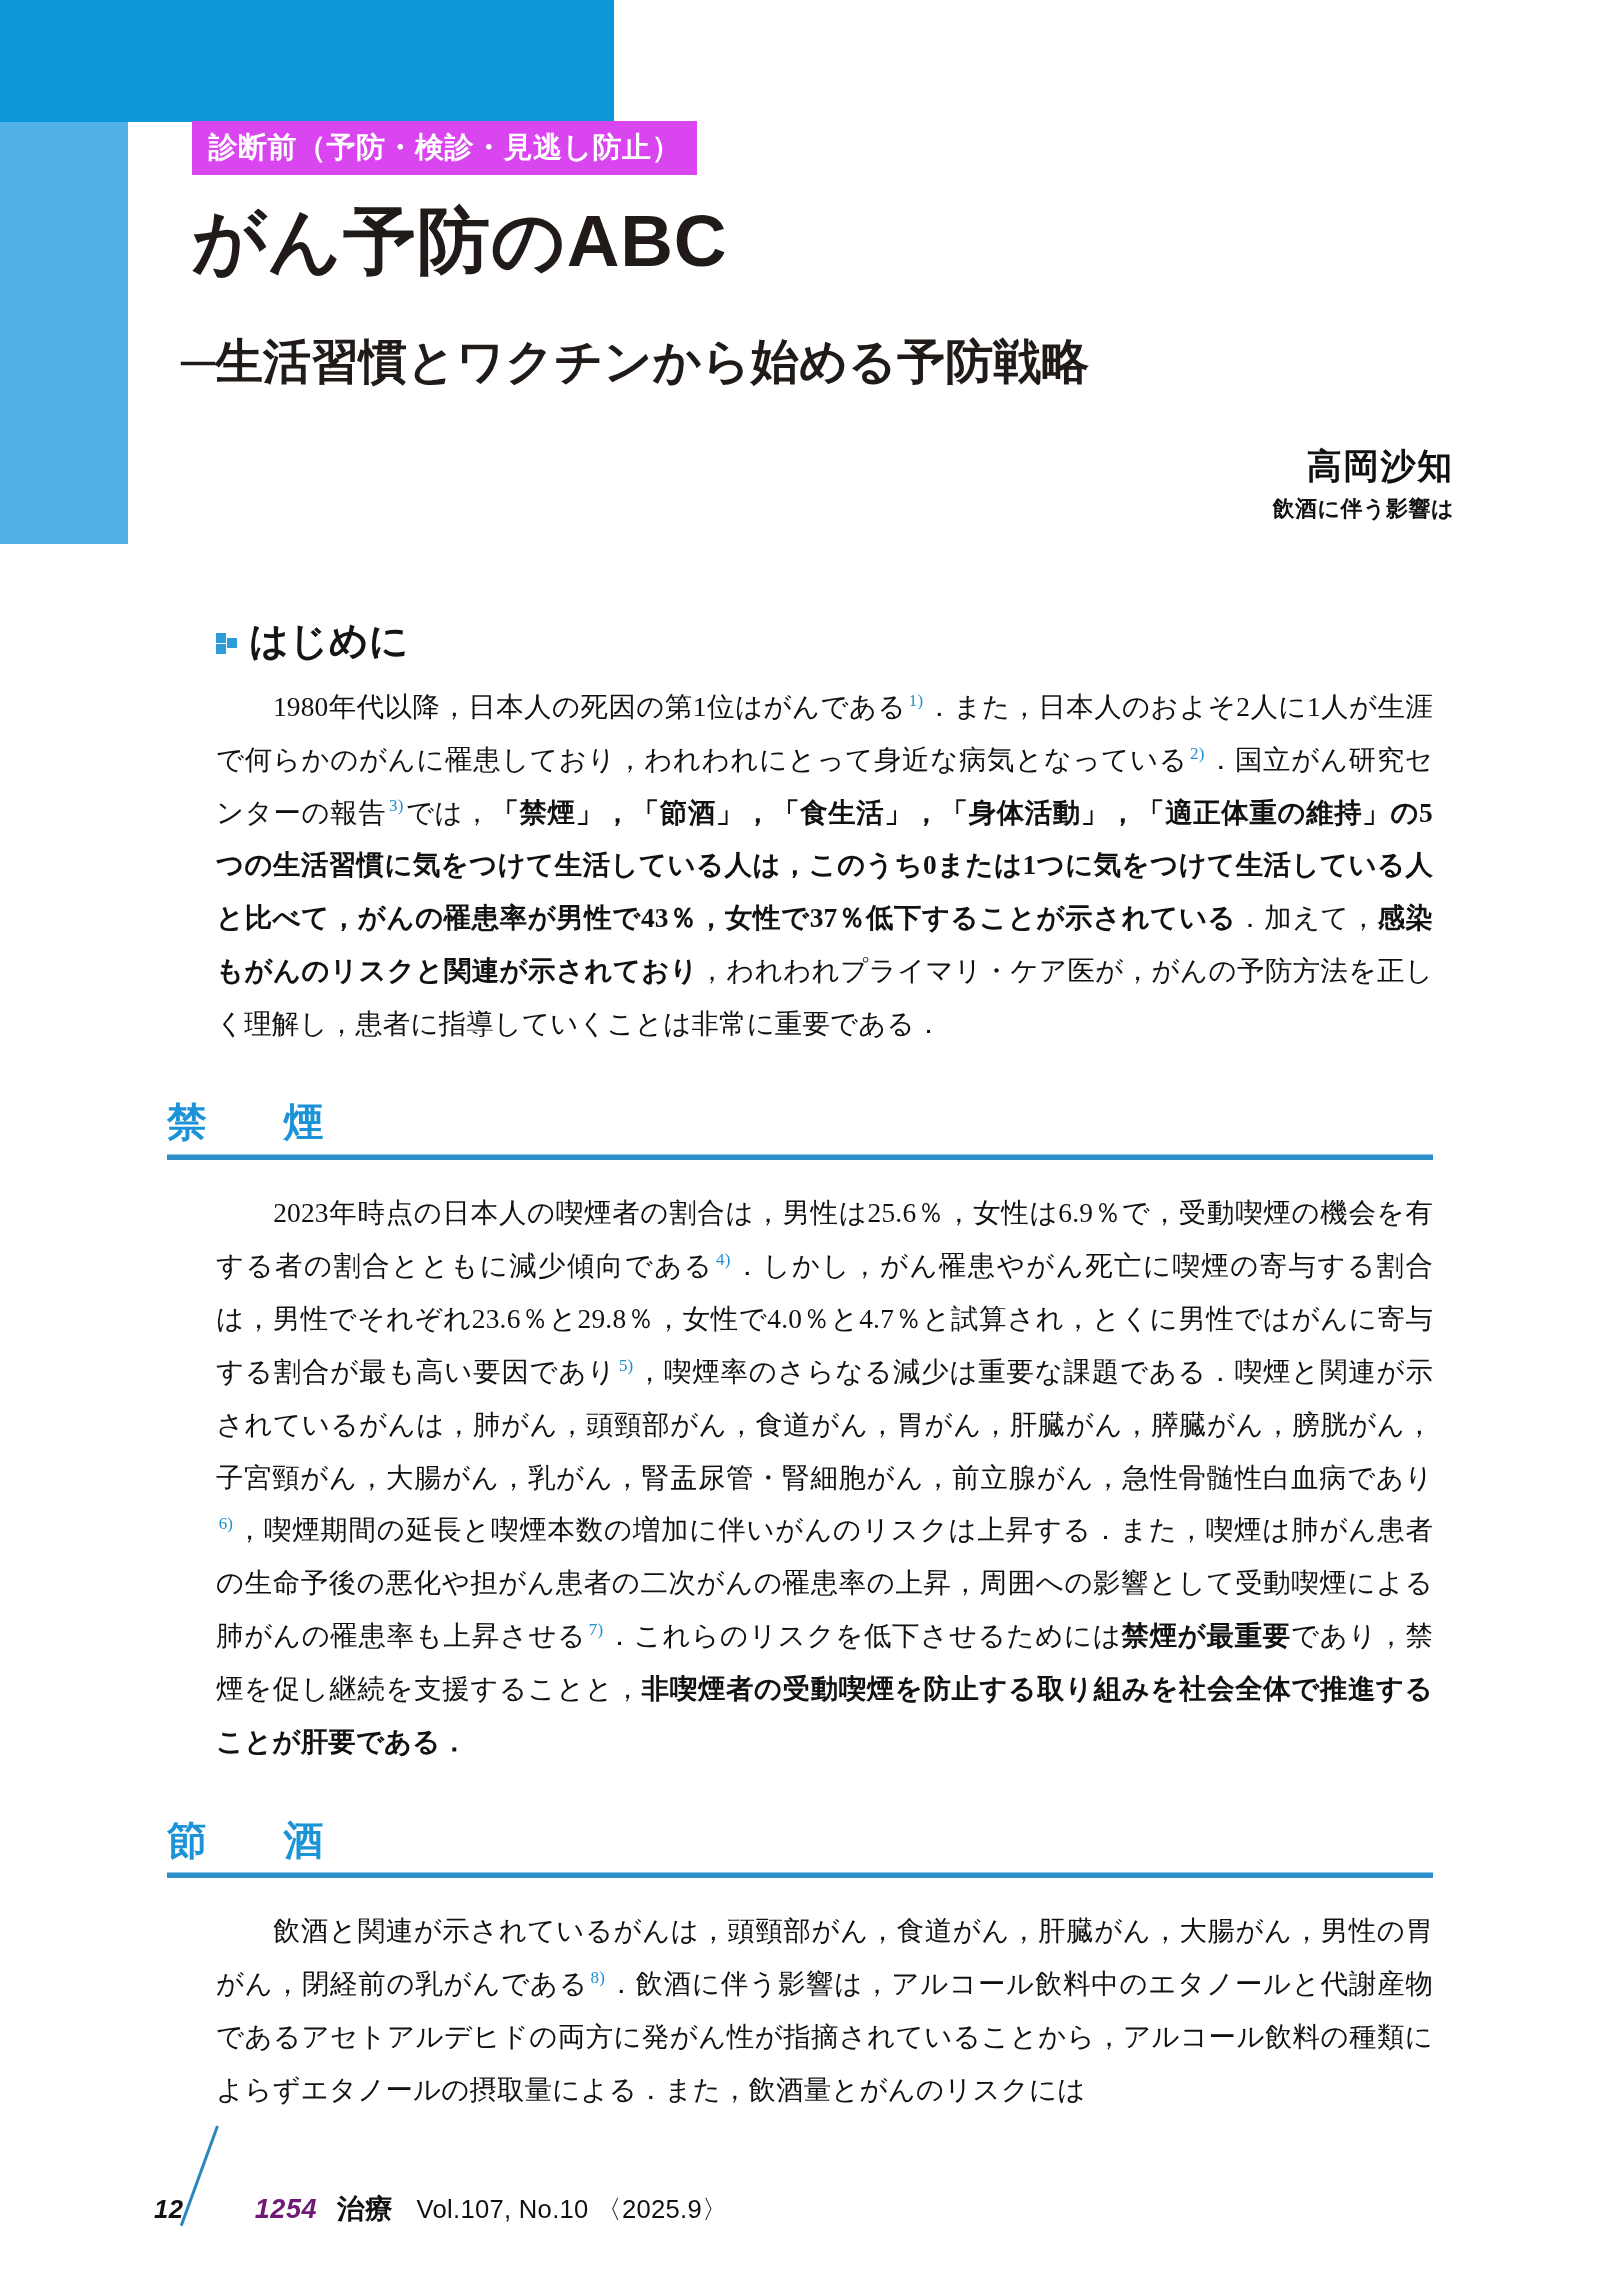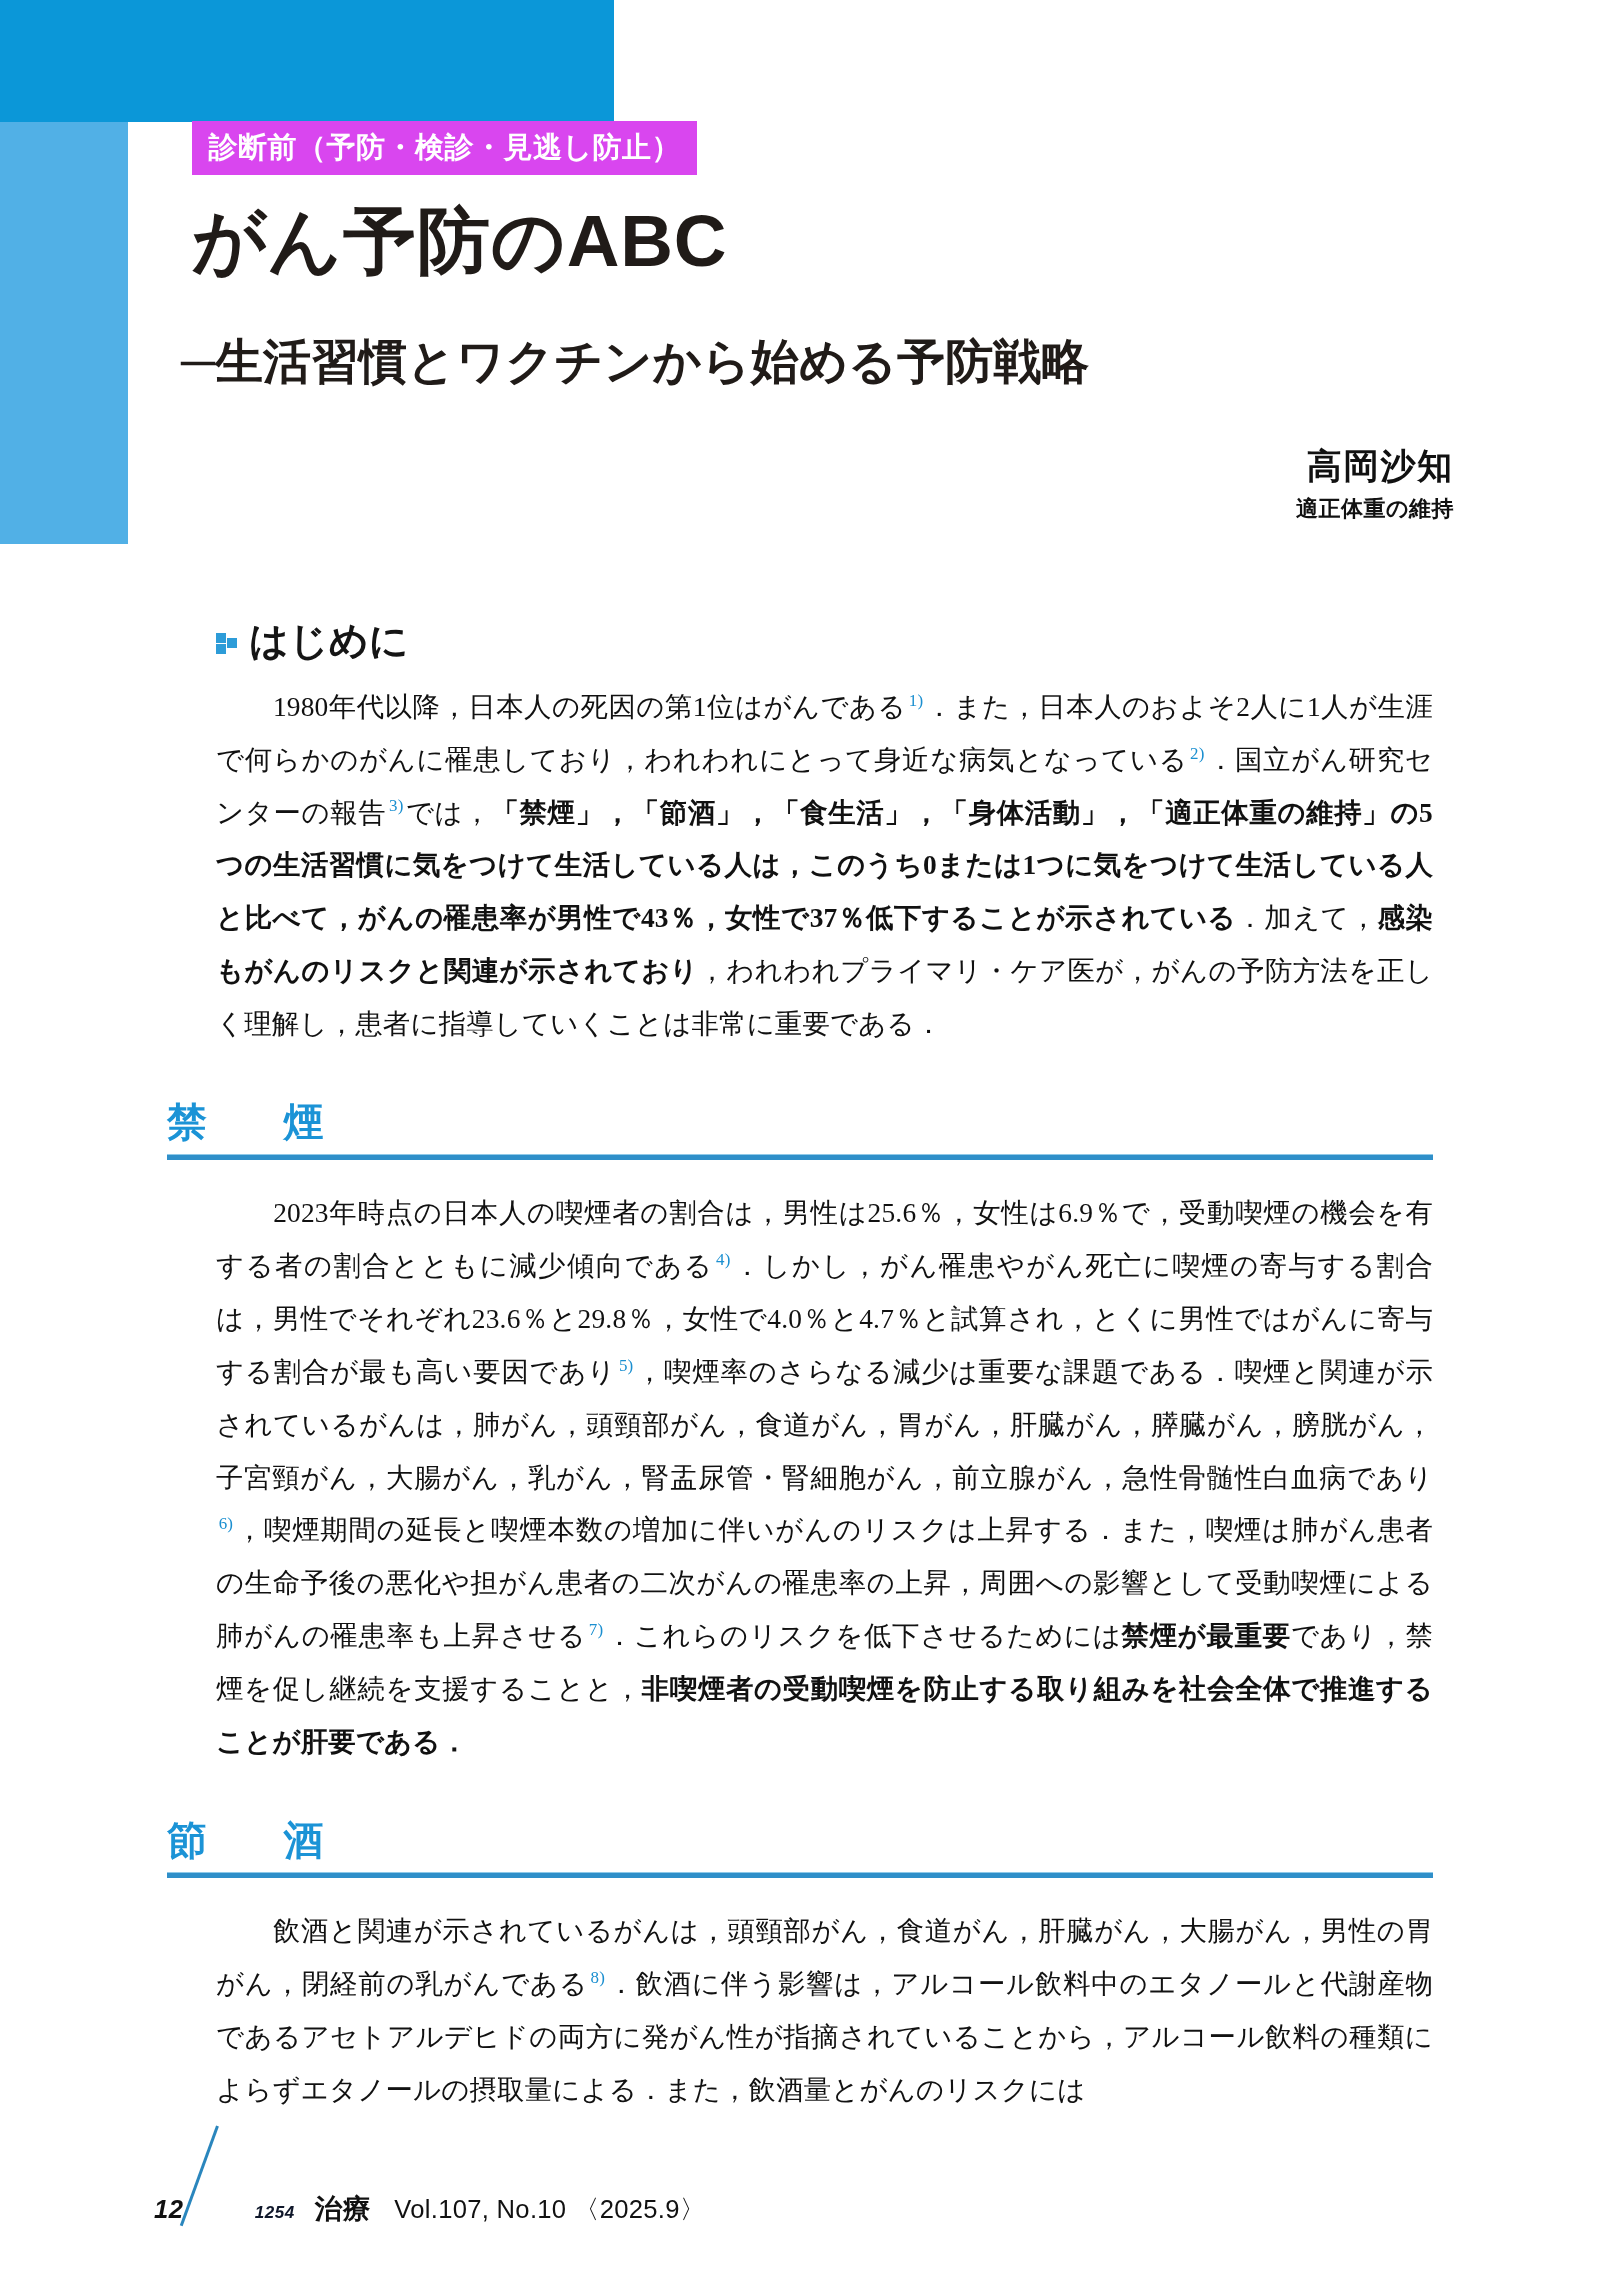--- a/index.html
+++ b/index.html
@@ -220,22 +220,22 @@
     top: -12.8px;
     width: 2.7px;
     height: 106px;
     background: #2a86bd;
     transform: rotate(20deg);
     transform-origin: top center;
   }
   .footer-folio {
     font-style: italic;
     font-weight: bold;
-    font-size: 17px;
-    color: #0f172a;
+    font-size: 27px;
+    color: #701a75;
     letter-spacing: 0.5px;
     margin-right: 20px;
   }
   .footer-journal {
     font-weight: bold;
     font-size: 27.4px;
     color: #111111;
     letter-spacing: 0.9px;
     margin-right: 23px;
   }
@@ -253,21 +253,21 @@
   <div class="blue-block-top"></div>
   <div class="blue-block-left"></div>
 
   <div class="category-tag">診断前（予防・検診・見逃し防止）</div>
 
   <div class="main-title">がん予防のABC</div>
   <div class="sub-title">─生活習慣とワクチンから始める予防戦略</div>
 
   <div class="author-block">
     <div class="author-name">高岡沙知</div>
-    <div class="author-affil">適正体重の維持</div>
+    <div class="author-affil">飲酒に伴う影響は</div>
   </div>
 
   <div class="column">
 
     <div class="intro-heading">
       <span class="bullet-icon">
         <i class="b1"></i>
           <i class="b2"></i>
           <i class="b3"></i>
       </span>

